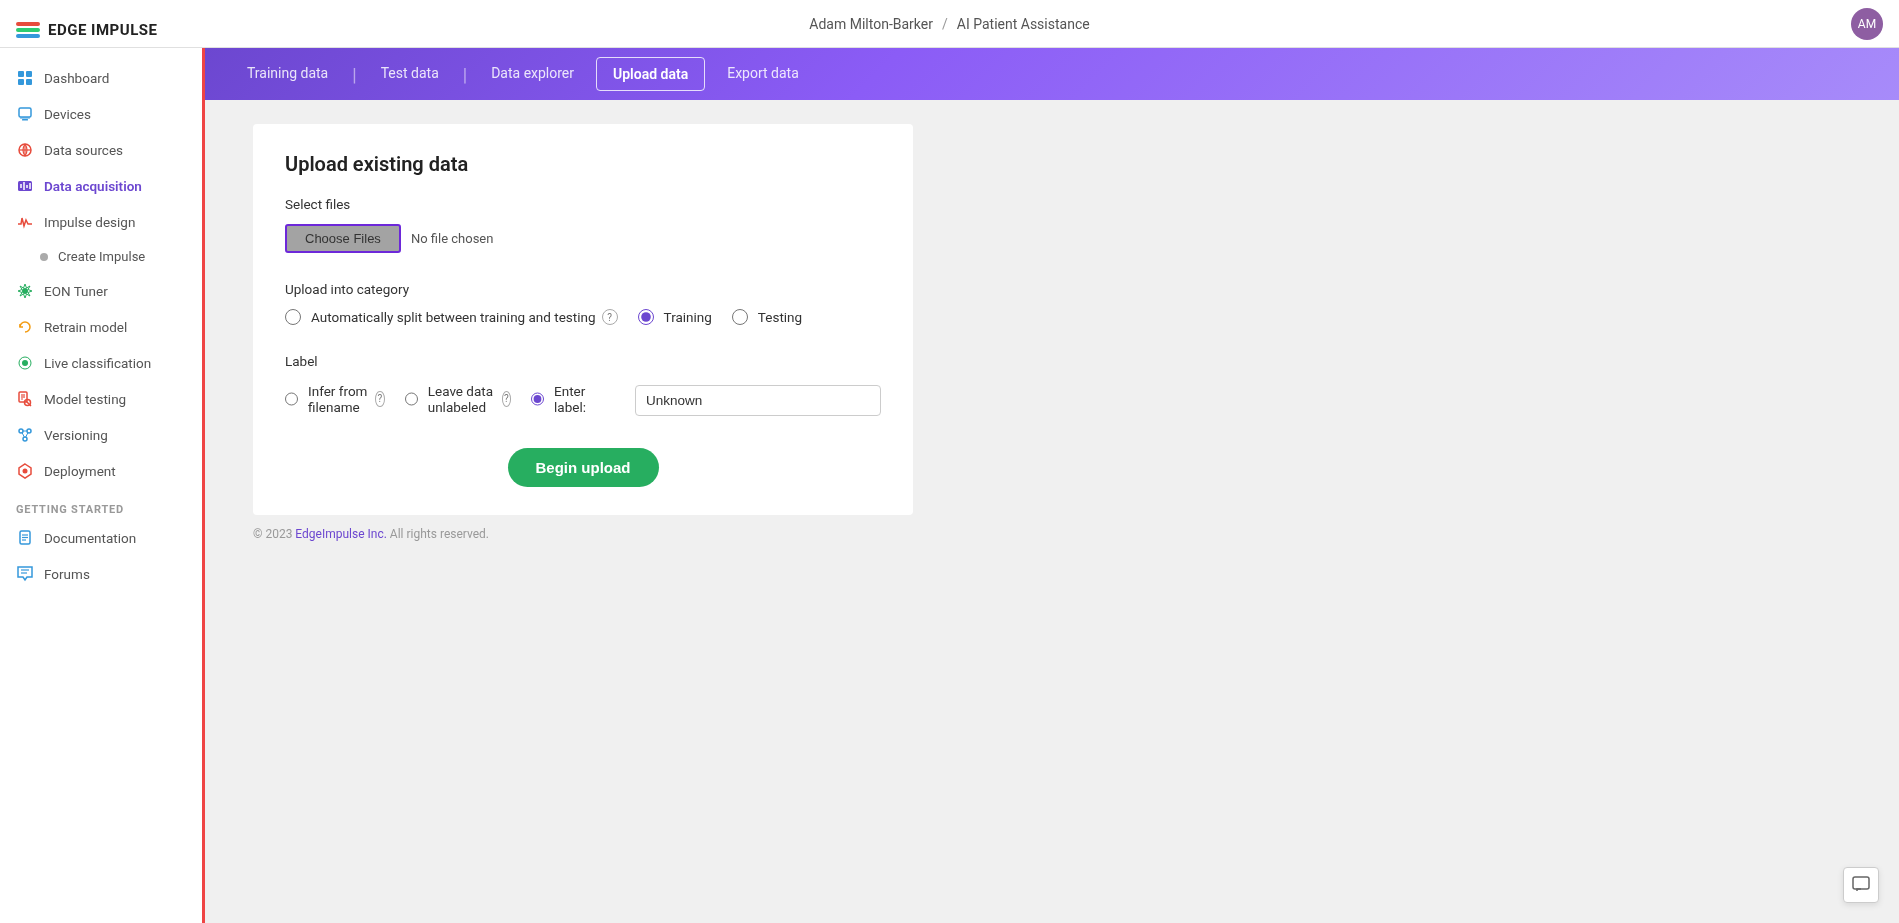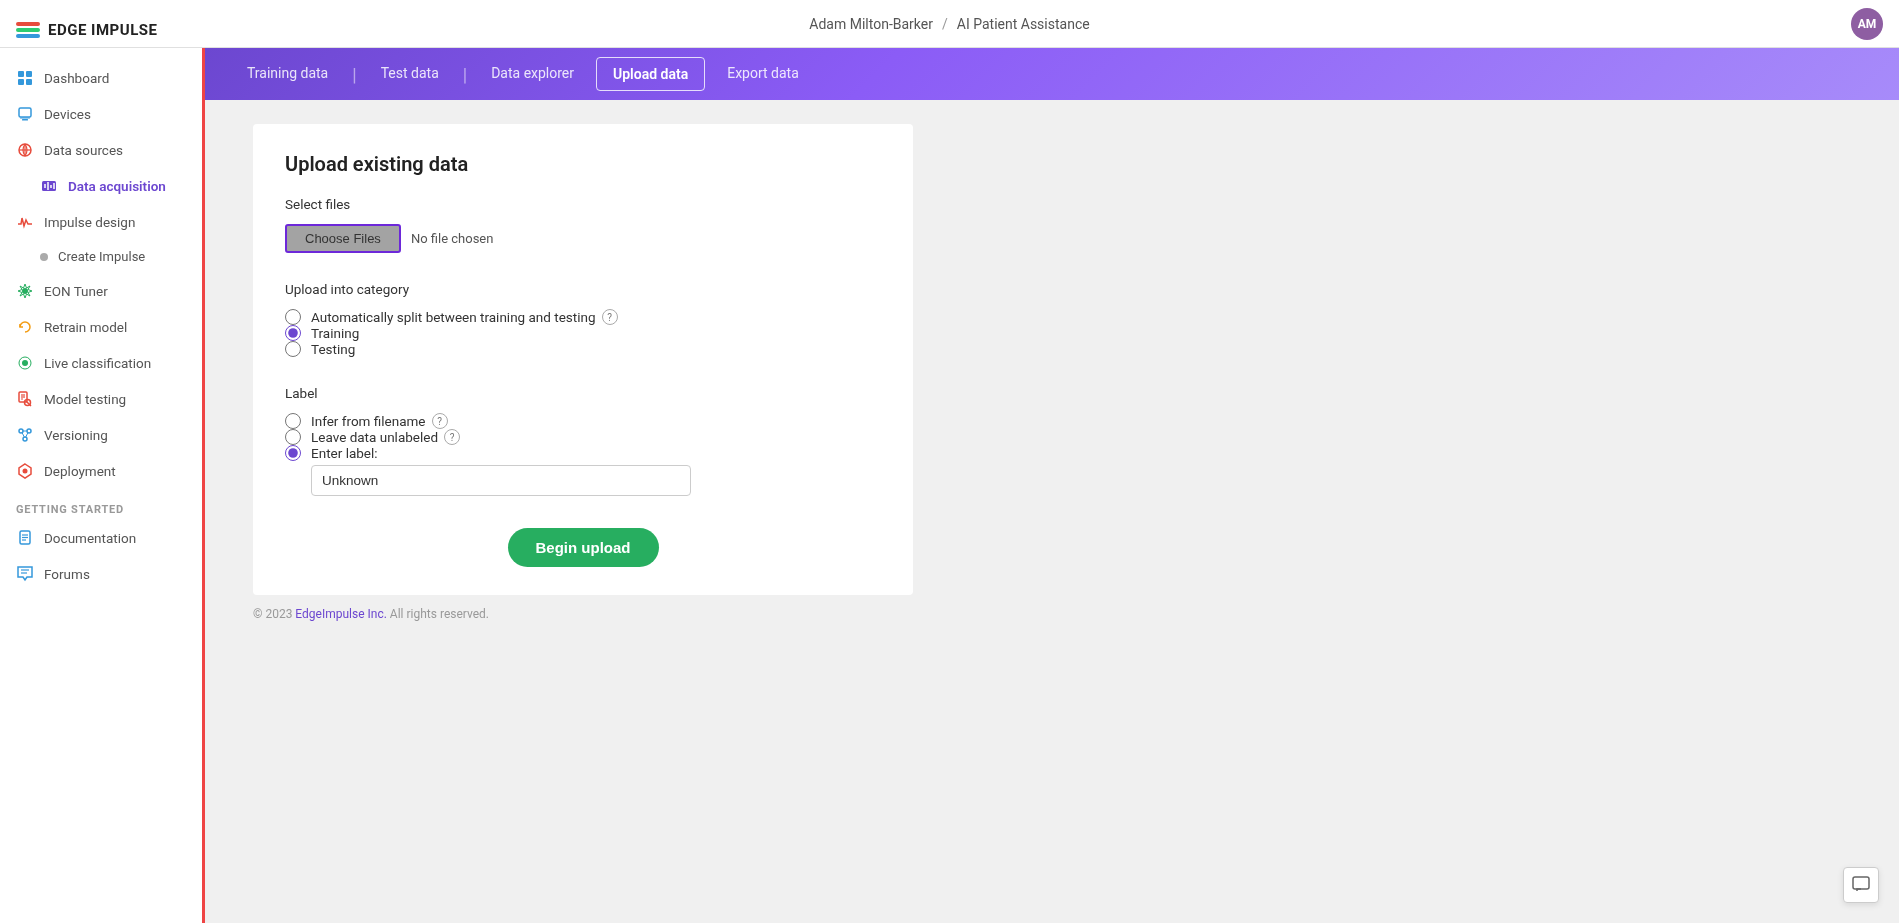--- a/index.html
+++ b/index.html
@@ -60,21 +60,21 @@
     .avatar {
       width: 32px;
       height: 32px;
       border-radius: 50%;
       background: #8e5ea2;
       display: flex;
       align-items: center;
       justify-content: center;
       color: white;
       font-size: 12px;
-      font-weight: 700;
+      font-weight: 400;
     }
 
     
     #app {
       display: flex;
       margin-top: 48px;
       height: calc(100vh - 48px);
     }
 
     
@@ -92,21 +92,21 @@
       display: flex;
       align-items: center;
       gap: 10px;
       padding: 9px 16px;
       cursor: pointer;
       color: #555;
       font-size: 13.5px;
       border-radius: 0;
       transition: background 0.1s;
     }
-    .sidebar-item.active { color: #6c47d0; font-weight: 600; margin-left: 24px; }
+    .sidebar-item.active { color: #6c47d0; font-weight: 600; }
     .sidebar-item .icon {
       width: 18px;
       height: 18px;
       display: flex;
       align-items: center;
       justify-content: center;
       flex-shrink: 0;
     }
     .sidebar-item.sub-item {
       padding-left: 40px;
@@ -239,22 +239,22 @@
       color: #333;
     }
     .no-file-text {
       font-size: 13px;
       color: #555;
     }
 
     
     .radio-group {
       display: flex;
-      flex-direction: column;
-      gap: 0;
+      flex-direction: row;
+      gap: 20px;
       margin-bottom: 28px;
     }
     .radio-item {
       display: flex;
       align-items: center;
       gap: 10px;
       cursor: pointer;
     }
     .radio-item input[type="radio"] {
       accent-color: #6c47d0;

